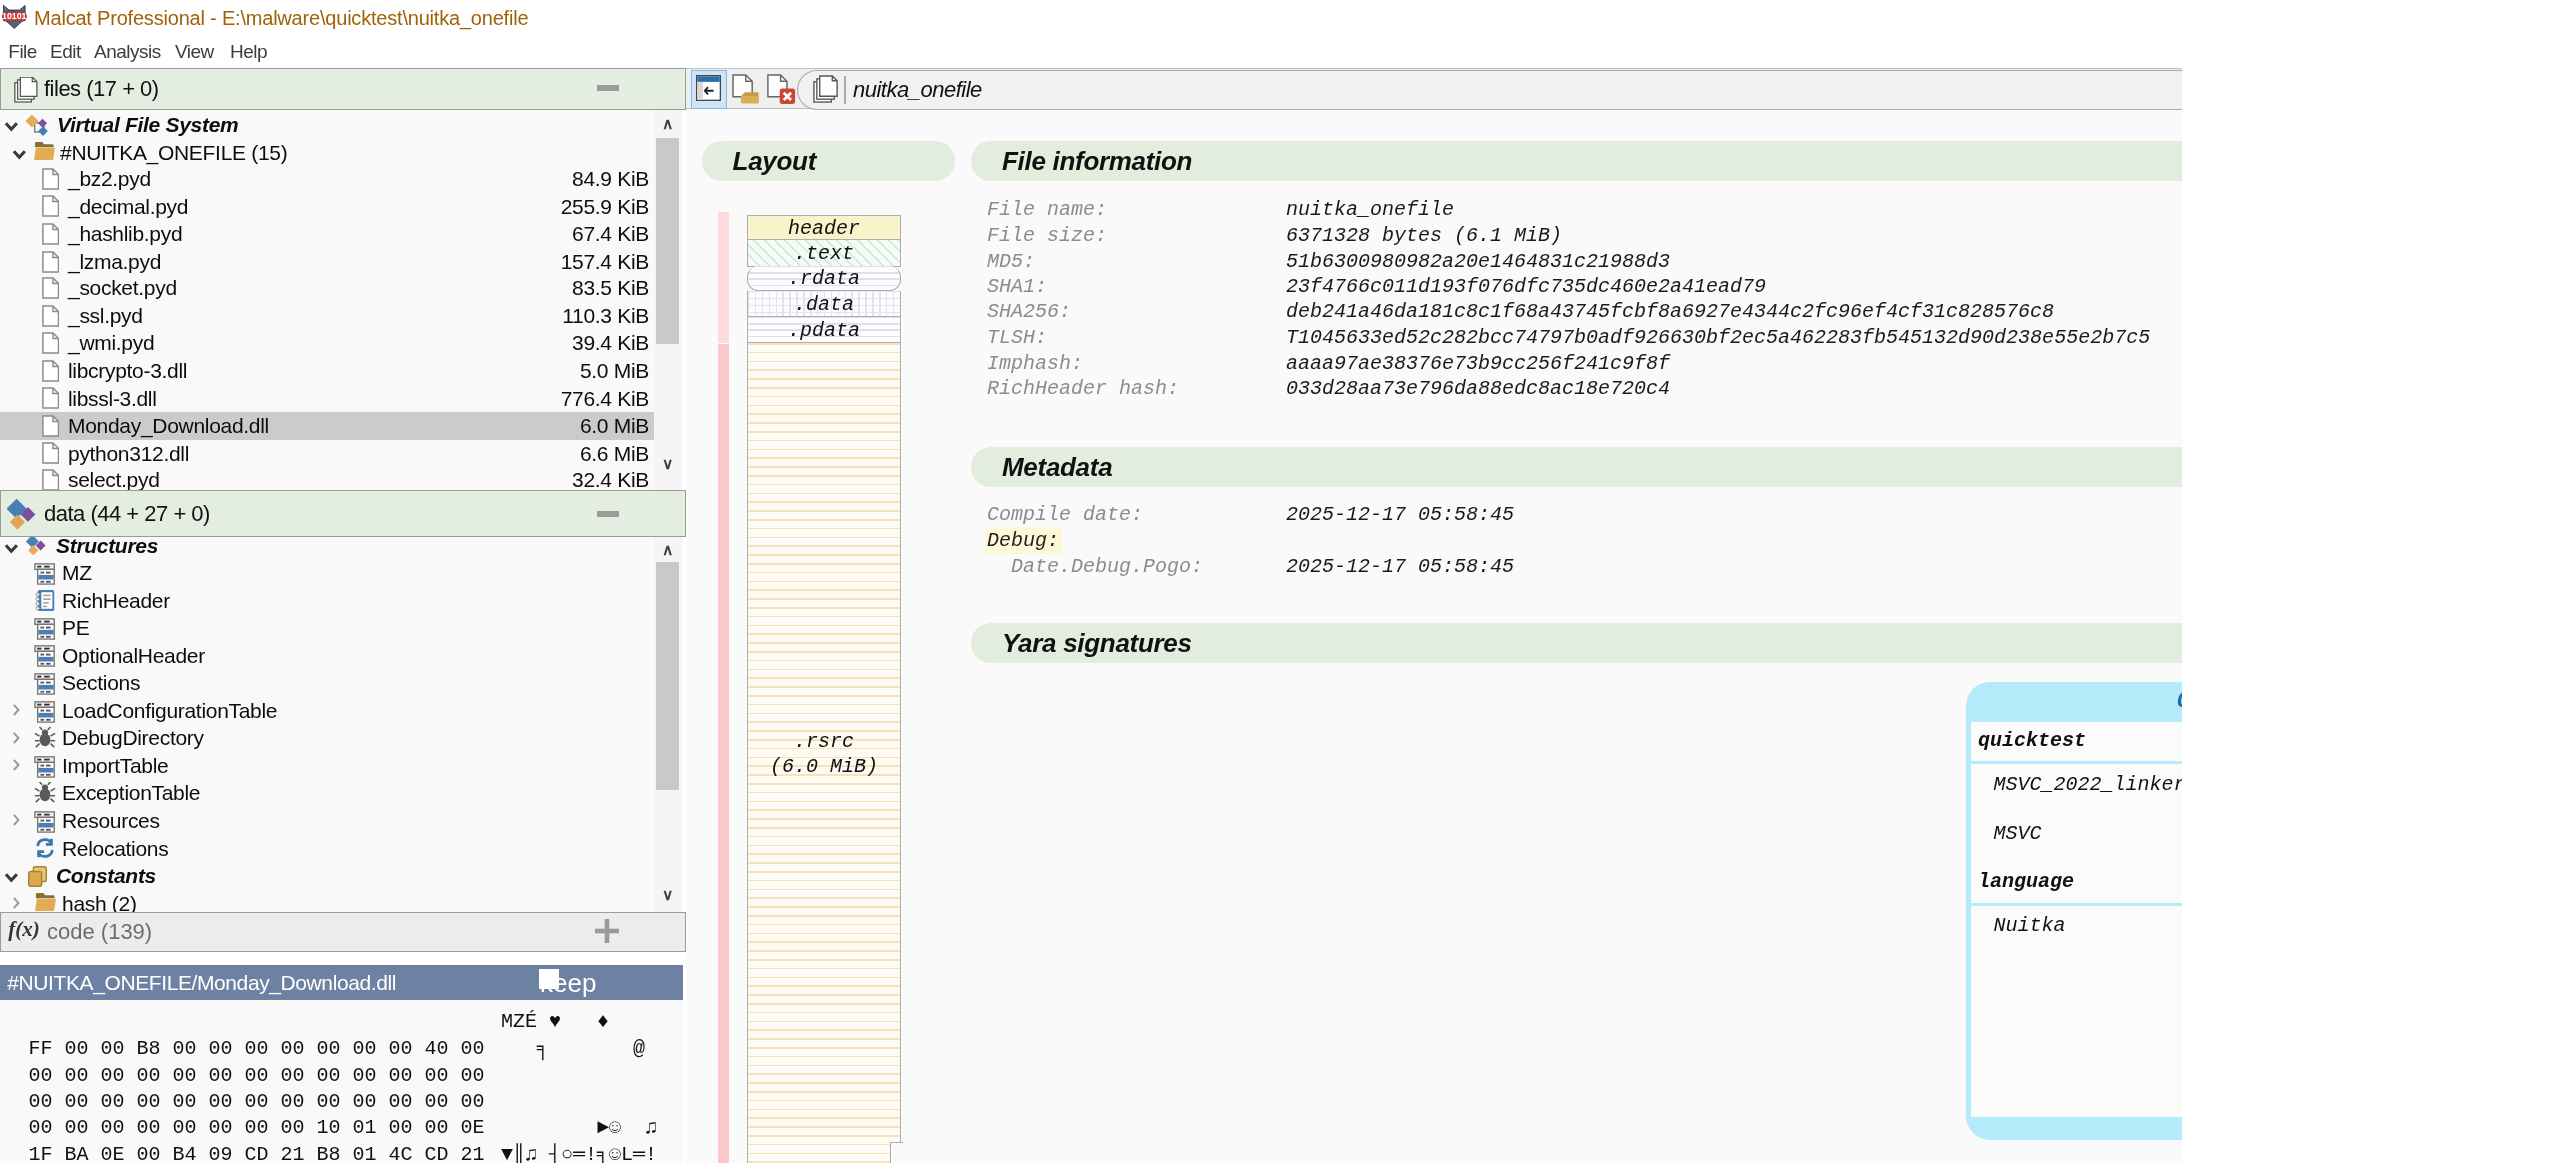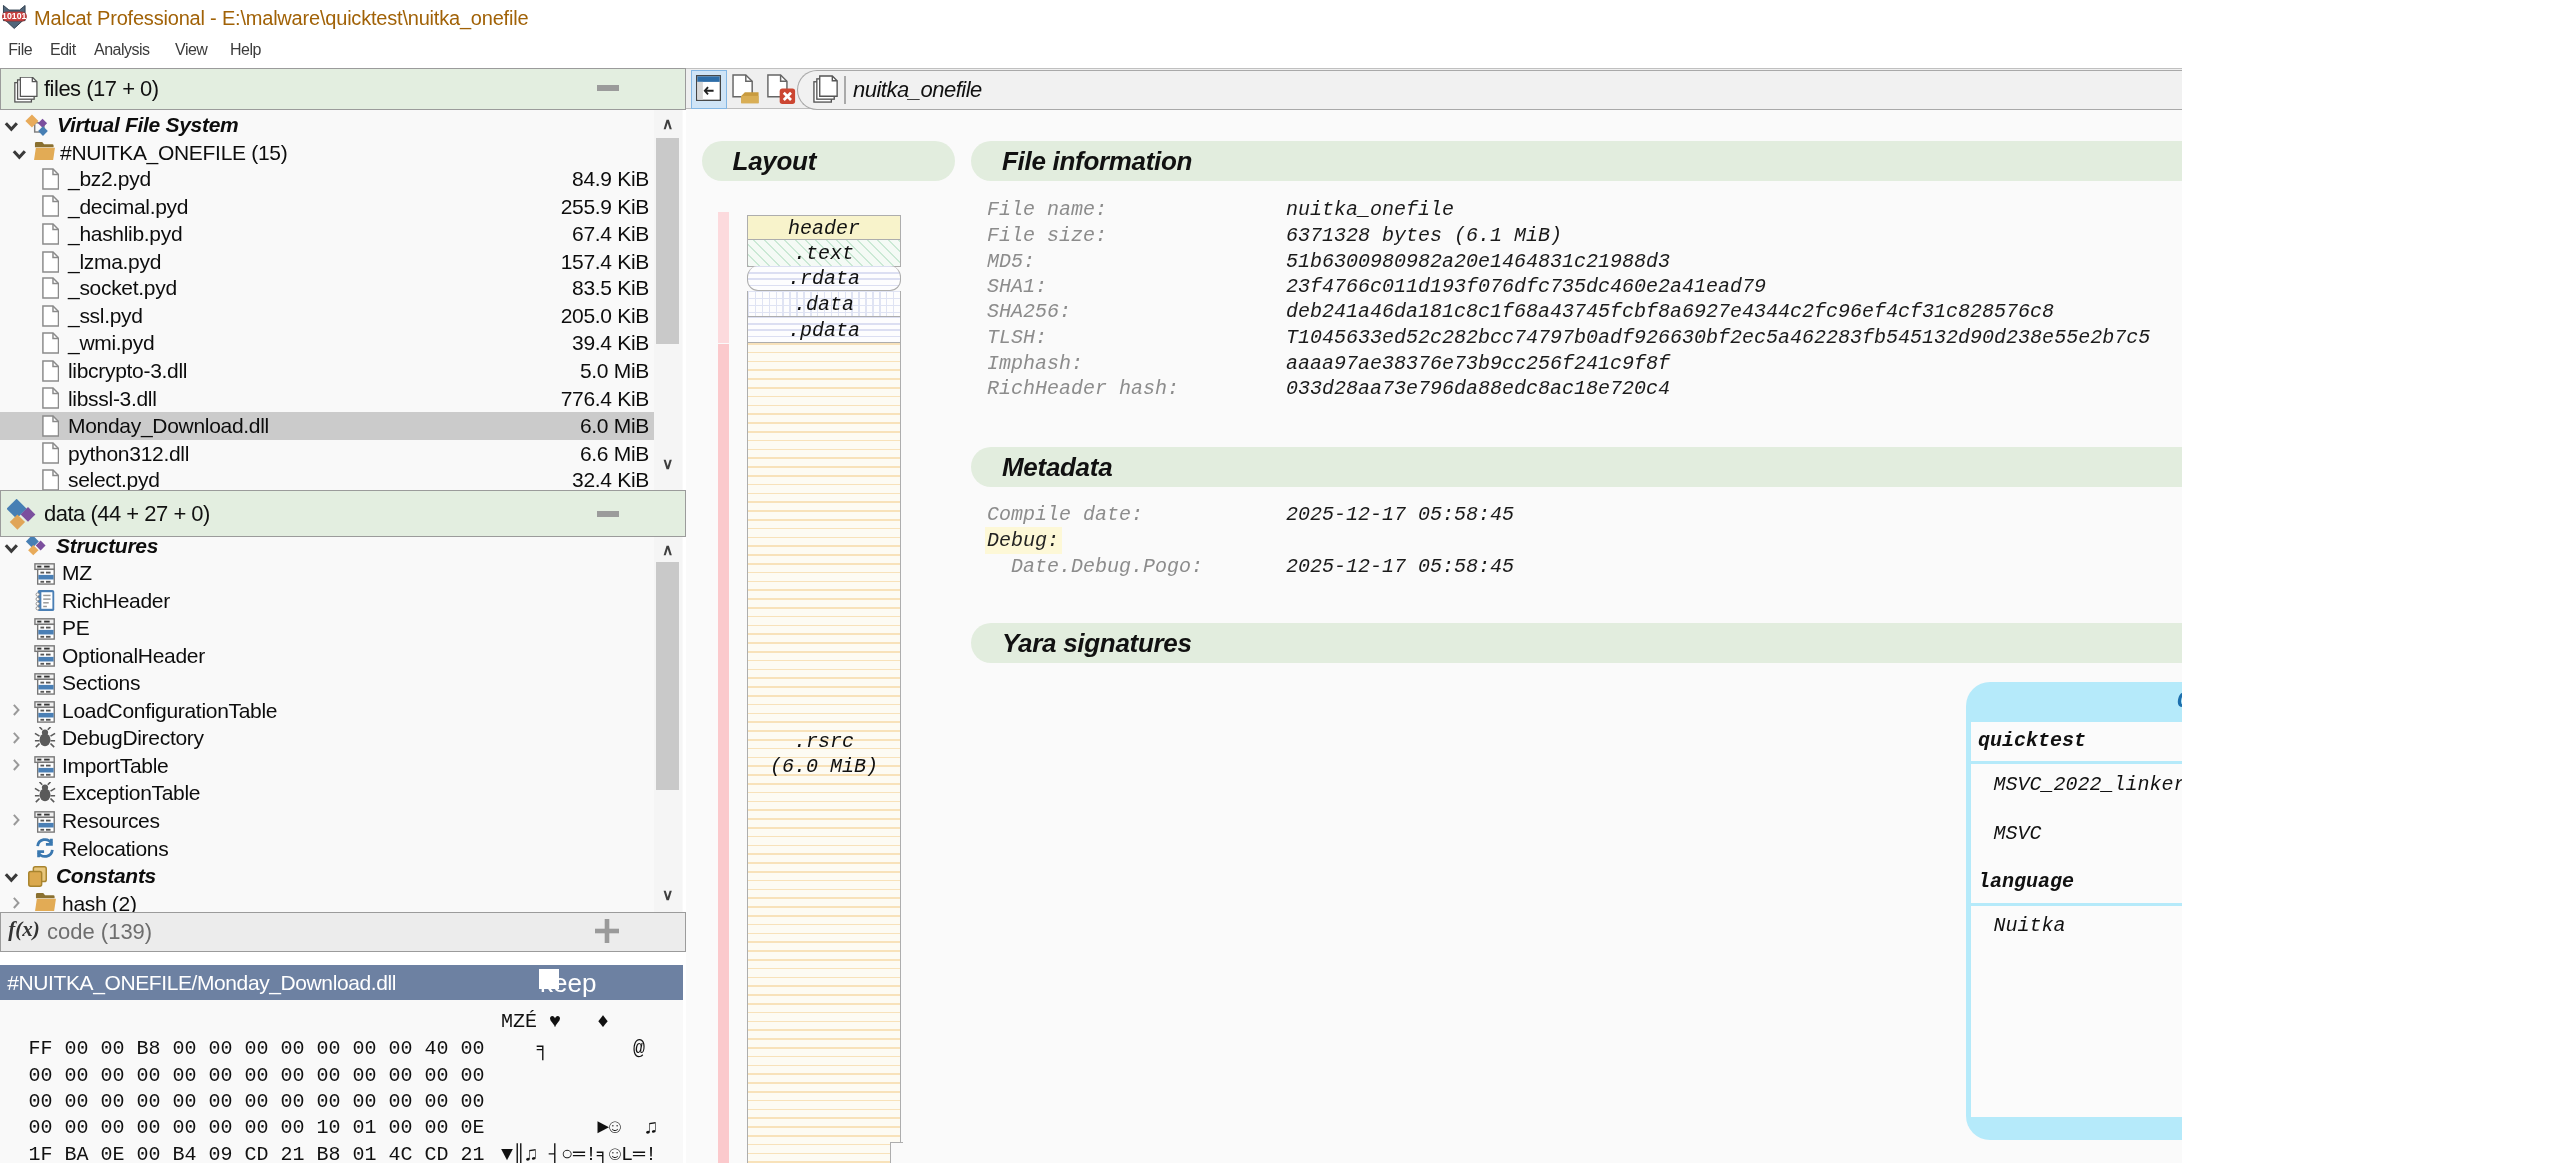--- a/index.html
+++ b/index.html
@@ -1,21 +1,21 @@
 <!DOCTYPE html>
 <html style="font-size:14.7px"><head>
 <meta charset="utf-8">
 <style>
 * { margin:0; padding:0; box-sizing:border-box; }
 html,body { width:2576px; height:1164px; overflow:hidden; background:#ffffff; }
 #app { position:relative; width:2182px; height:1164px; font-family:"Liberation Sans",sans-serif; overflow:hidden; }
 .abs { position:absolute; }
 
 #title { left:34px; top:7.3px; font-size:20px; color:#a16207; letter-spacing:-0.2px;}
-.menu { top:41px; font-size:16px; color:#3c3c3c; letter-spacing:-0.5px;}
+.menu { top:41px; font-size:19px; color:#3c3c3c; letter-spacing:-0.5px;}
 
 .panelbar { position:absolute; left:0; width:686px; height:42px; background:#e3eee0; border:1.8px solid #9b9b9b; }
 .panelbar .label { position:absolute; left:43px; top:50%; transform:translateY(-50%); font-size:22px; color:#111; letter-spacing:-0.5px;}
 .minus { position:absolute; left:596px; top:15.6px; width:22px; height:6.4px; background:#9b9b9b; }
 #tree1 { position:absolute; left:0; top:110px; width:683px; height:380px; background:#f9f9f9; overflow:hidden;}
 #tree2 { position:absolute; left:0; top:537px; width:683px; height:375px; background:#f9f9f9; overflow:hidden;}
 .trow { position:absolute; height:27.6px; line-height:27.6px; font-size:21px; color:#0d0d0d; white-space:pre; letter-spacing:-0.3px;}
 .tsize { position:absolute; height:27.6px; line-height:27.6px; font-size:21px; color:#0d0d0d; text-align:right; width:175px; letter-spacing:-0.3px;}
 .bi { font-weight:bold; font-style:italic; letter-spacing:-0.3px;}
 .sel { position:absolute; left:0; width:654px; height:27.6px; background:#cbcbcb; }
@@ -124,21 +124,21 @@
           <path d="M1 1 L12 1 L18 7 L18 23 L1 23 Z" fill="#fff" stroke="#8a8a8a" stroke-width="1.6"></path>
           <path d="M12 1 L12 7 L18 7" fill="none" stroke="#8a8a8a" stroke-width="1.6"></path>
         </svg></div>
       <div class="trow" style="left:68px;top:164px">_socket.pyd</div>
       <div class="tsize" style="left:474px;top:164px">83.5 KiB</div>
       <div class="abs" style="left:42px;top:195px"><svg width="17.4" height="22" viewBox="0 0 19 24">
           <path d="M1 1 L12 1 L18 7 L18 23 L1 23 Z" fill="#fff" stroke="#8a8a8a" stroke-width="1.6"></path>
           <path d="M12 1 L12 7 L18 7" fill="none" stroke="#8a8a8a" stroke-width="1.6"></path>
         </svg></div>
       <div class="trow" style="left:68px;top:192px">_ssl.pyd</div>
-      <div class="tsize" style="left:474px;top:192px">205.0 KiB</div>
+      <div class="tsize" style="left:474px;top:192px">110.3 KiB</div>
       <div class="abs" style="left:42px;top:222px"><svg width="17.4" height="22" viewBox="0 0 19 24">
           <path d="M1 1 L12 1 L18 7 L18 23 L1 23 Z" fill="#fff" stroke="#8a8a8a" stroke-width="1.6"></path>
           <path d="M12 1 L12 7 L18 7" fill="none" stroke="#8a8a8a" stroke-width="1.6"></path>
         </svg></div>
       <div class="trow" style="left:68px;top:219px">_wmi.pyd</div>
       <div class="tsize" style="left:474px;top:219px">39.4 KiB</div>
       <div class="abs" style="left:42px;top:250px"><svg width="17.4" height="22" viewBox="0 0 19 24">
           <path d="M1 1 L12 1 L18 7 L18 23 L1 23 Z" fill="#fff" stroke="#8a8a8a" stroke-width="1.6"></path>
           <path d="M12 1 L12 7 L18 7" fill="none" stroke="#8a8a8a" stroke-width="1.6"></path>
         </svg></div>

